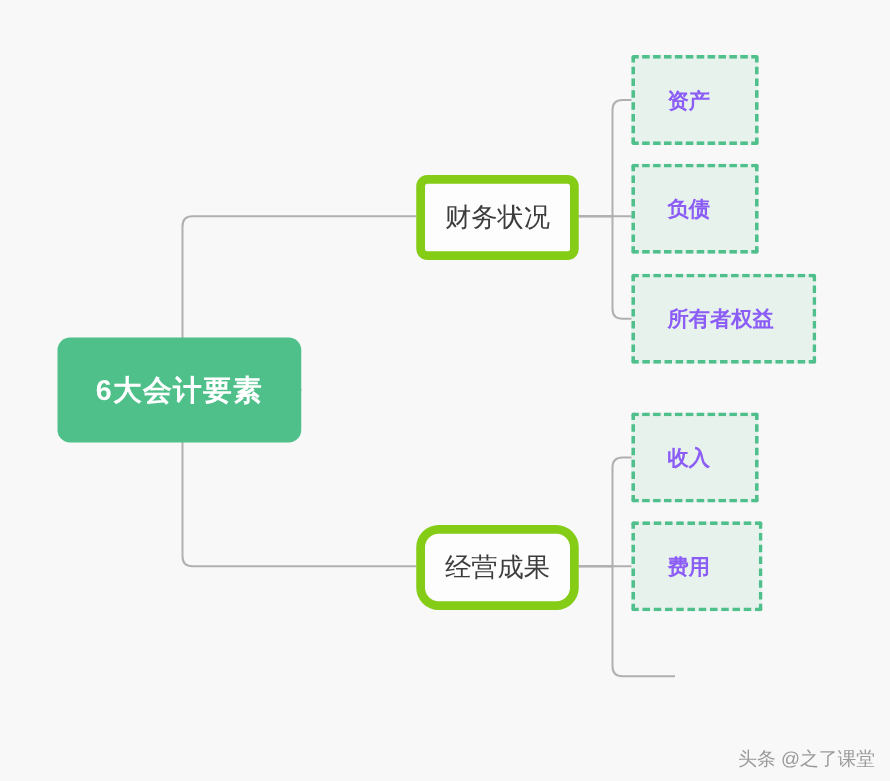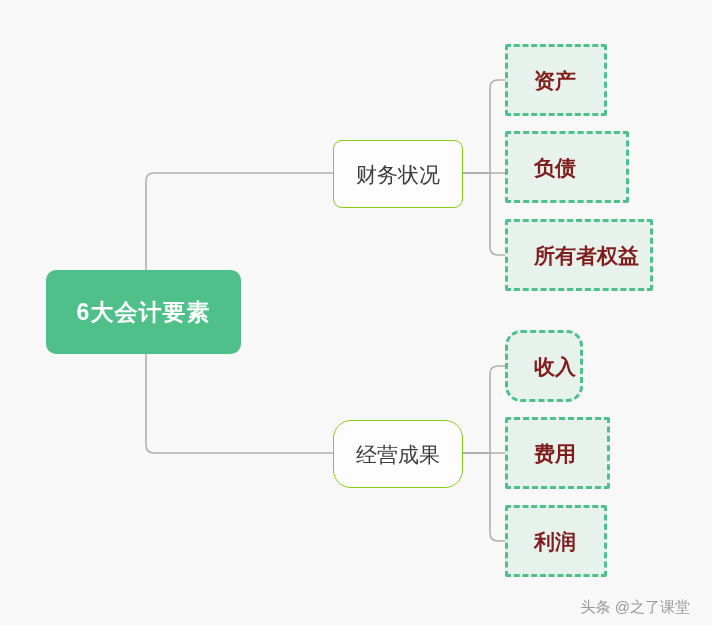--- a/index.html
+++ b/index.html
@@ -49,21 +49,21 @@
     letter-spacing: 1px;
     line-height: 1;
   }
 
   
   .branch-node {
     position: absolute;
     width: 130px;
     height: 68px;
     background: #fdfdfd;
-    border: 1px solid #84cc16;
+    border: 7px solid #84cc16;
     border-radius: 9px;
     display: flex;
     align-items: center;
     justify-content: center;
     box-sizing: border-box;
   }
   .branch-node .label {
     color: #3c3c3c;
     font-size: 21px;
     line-height: 1;
@@ -77,36 +77,36 @@
     height: 72px;
     background: #e7f2ec;
     border: 3px dashed #4fbf8b;
     border-radius: 2px;
     display: flex;
     align-items: center;
     box-sizing: border-box;
     padding-left: 26px;
   }
   .leaf-node .label {
-    color: #7f1d1d;
-    font-size: 21px;
+    color: #8b5cf6;
+    font-size: 17px;
     font-weight: bold;
     line-height: 1;
   }
   #leaf-0 { left: 505px; top: 44px;  width: 102px; }
-  #leaf-1 { left: 505px; top: 131px; width: 124px; }
+  #leaf-1 { left: 505px; top: 131px; width: 102px; }
   #leaf-2 { left: 505px; top: 219px; width: 148px; }
-  #leaf-3 { left: 505px; top: 330px; width: 78px; border-radius: 16px; }
+  #leaf-3 { left: 505px; top: 330px; width: 102px; }
   #leaf-4 { left: 505px; top: 417px; width: 105px; }
   #leaf-5 { left: 505px; top: 505px; width: 102px; }
 
   
   .watermark {
     position: absolute;
-    right: 22px;
+    right: 12px;
     bottom: 8px;
     color: #9a9a9a;
     font-size: 15px;
     white-space: nowrap;
   }
 </style>
 </head>
 <body>
 
 <div id="canvas">
@@ -147,19 +147,16 @@
   <div class="leaf-node" id="leaf-2">
     <span class="label">所有者权益</span>
   </div>
 
   <div class="leaf-node" id="leaf-3">
     <span class="label">收入</span>
   </div>
   <div class="leaf-node" id="leaf-4">
     <span class="label">费用</span>
   </div>
-  <div class="leaf-node" id="leaf-5">
-    <span class="label">利润</span>
-  </div>
 
   <div class="watermark">头条 @之了课堂</div>
 
 </div>
 
 </body></html>

